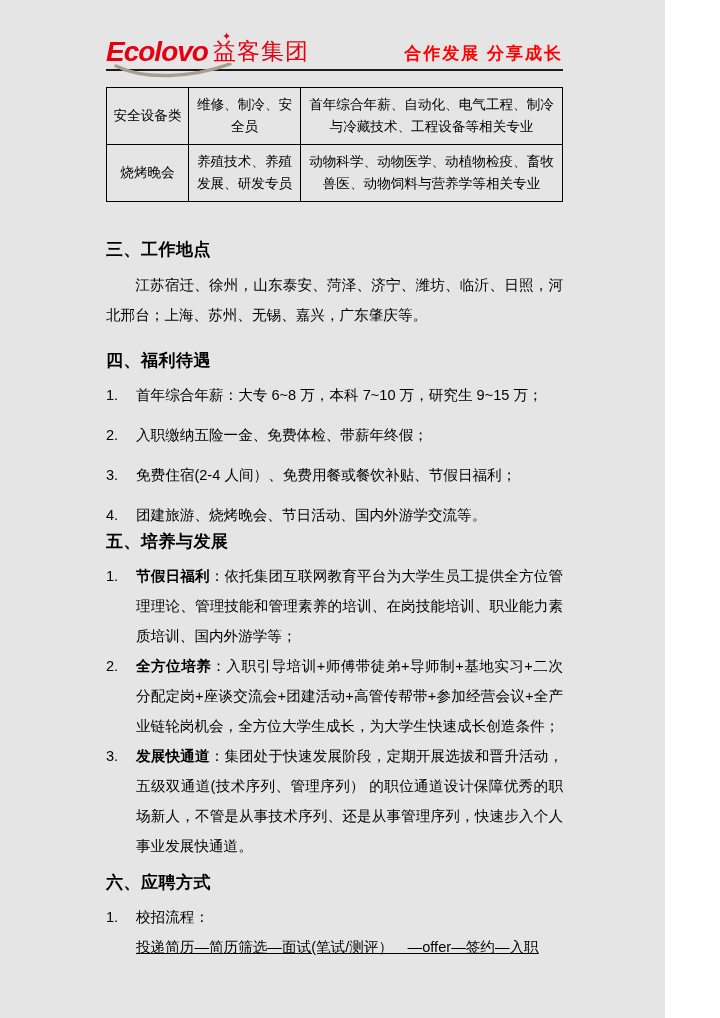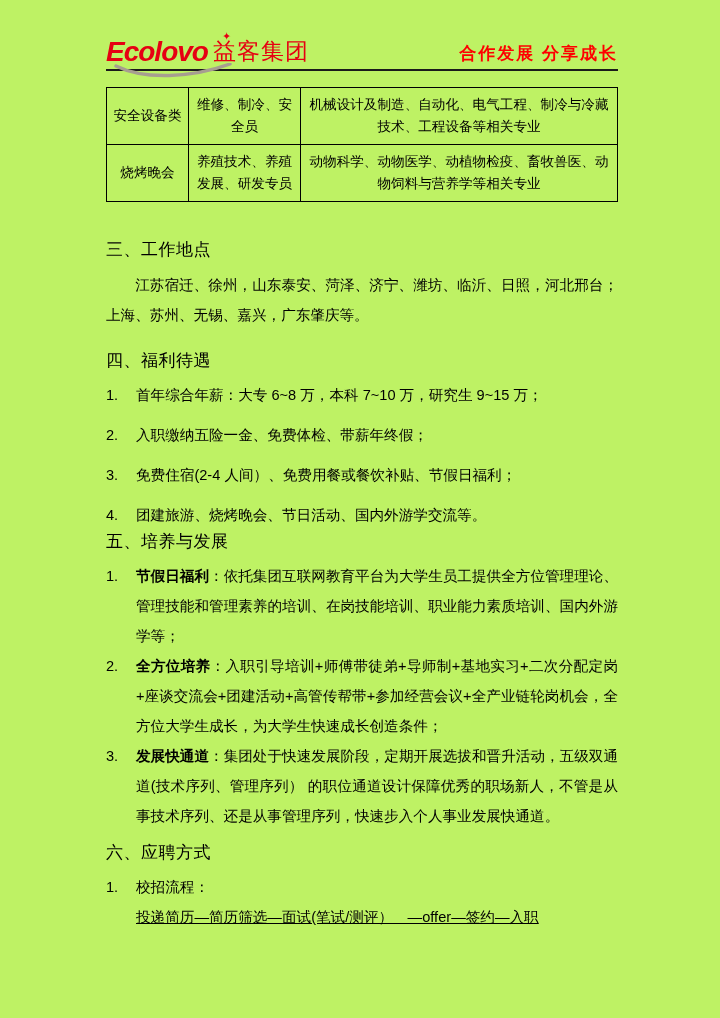--- a/index.html
+++ b/index.html
@@ -3,22 +3,22 @@
 <meta charset="utf-8">
 <style>
   html, body {
     margin: 0; padding: 0;
     background: #ffffff;
     font-family: "Liberation Sans", "DejaVu Sans", sans-serif;
     color: #000000;
   }
   .page {
     position: relative;
-    width: 720px; height: 1018px;
-    background: #bef264;
+    width: 665px; height: 1018px;
+    background: #e5e5e5;
     overflow: hidden;
     box-sizing: border-box;
     padding: 24px 102px 0 106px;
   }
   
   .header {
     display: flex;
     justify-content: space-between;
     align-items: flex-end;
     height: 42px;
@@ -70,21 +70,21 @@
     font-size: 13.6px;
     line-height: 22px;
     text-align: center;
     vertical-align: middle;
     padding: 5px 6px;
     height: 46px;
   }
   
   .sec-heading {
     font-size: 17px;
-    font-weight: 400;
+    font-weight: 700;
     letter-spacing: 0.5px;
     margin: 0;
   }
   .mt-sec3 { margin-top: 36px; }
   .mt-sec4 { margin-top: 18px; }
   .mt-sec5 { }
   .mt-sec6 { margin-top: 10px; }
   .body-para {
     font-size: 14.6px;
     line-height: 30px;
@@ -129,21 +129,21 @@
   <table class="jobs-table">
     <colgroup>
         <col class="c1">
         <col class="c2">
         <col class="c3">
       </colgroup>
     <tbody>
       <tr>
         <td>安全设备类</td>
         <td>维修、制冷、安全员</td>
-        <td>机械设计及制造、自动化、电气工程、制冷与冷藏技术、工程设备等相关专业</td>
+        <td>首年综合年薪、自动化、电气工程、制冷与冷藏技术、工程设备等相关专业</td>
       </tr>
       <tr>
         <td>烧烤晚会</td>
         <td>养殖技术、养殖发展、研发专员</td>
         <td>动物科学、动物医学、动植物检疫、畜牧兽医、动物饲料与营养学等相关专业</td>
       </tr>
     </tbody>
   </table>
 
   <h2 class="sec-heading mt-sec3">三、工作地点</h2>

